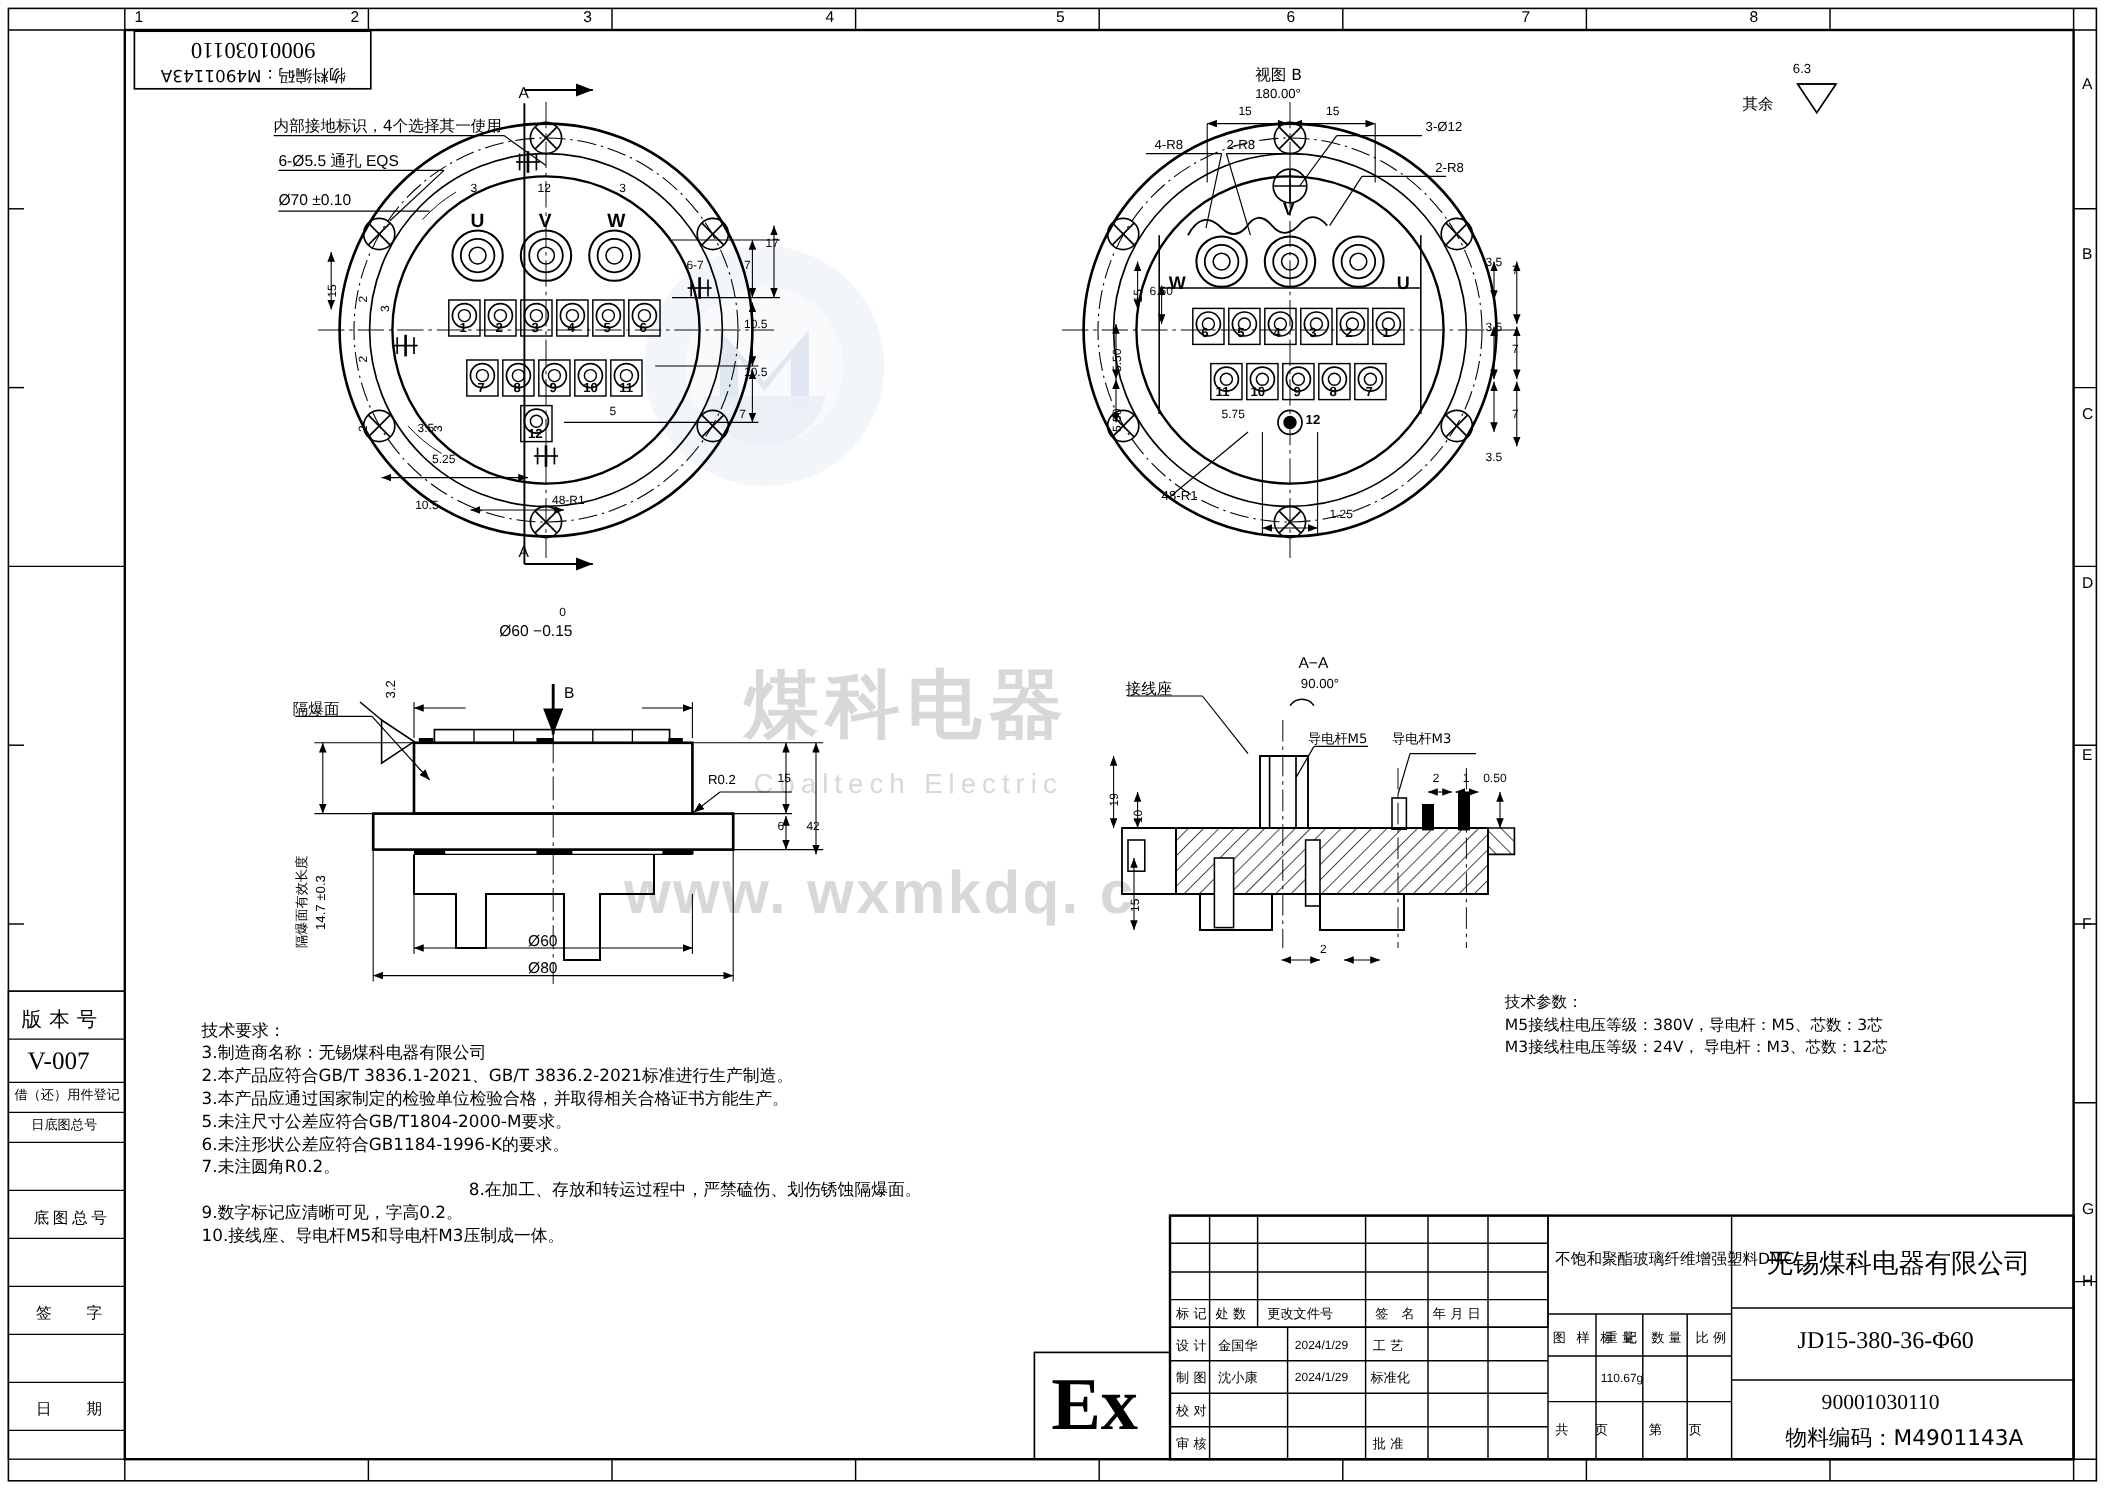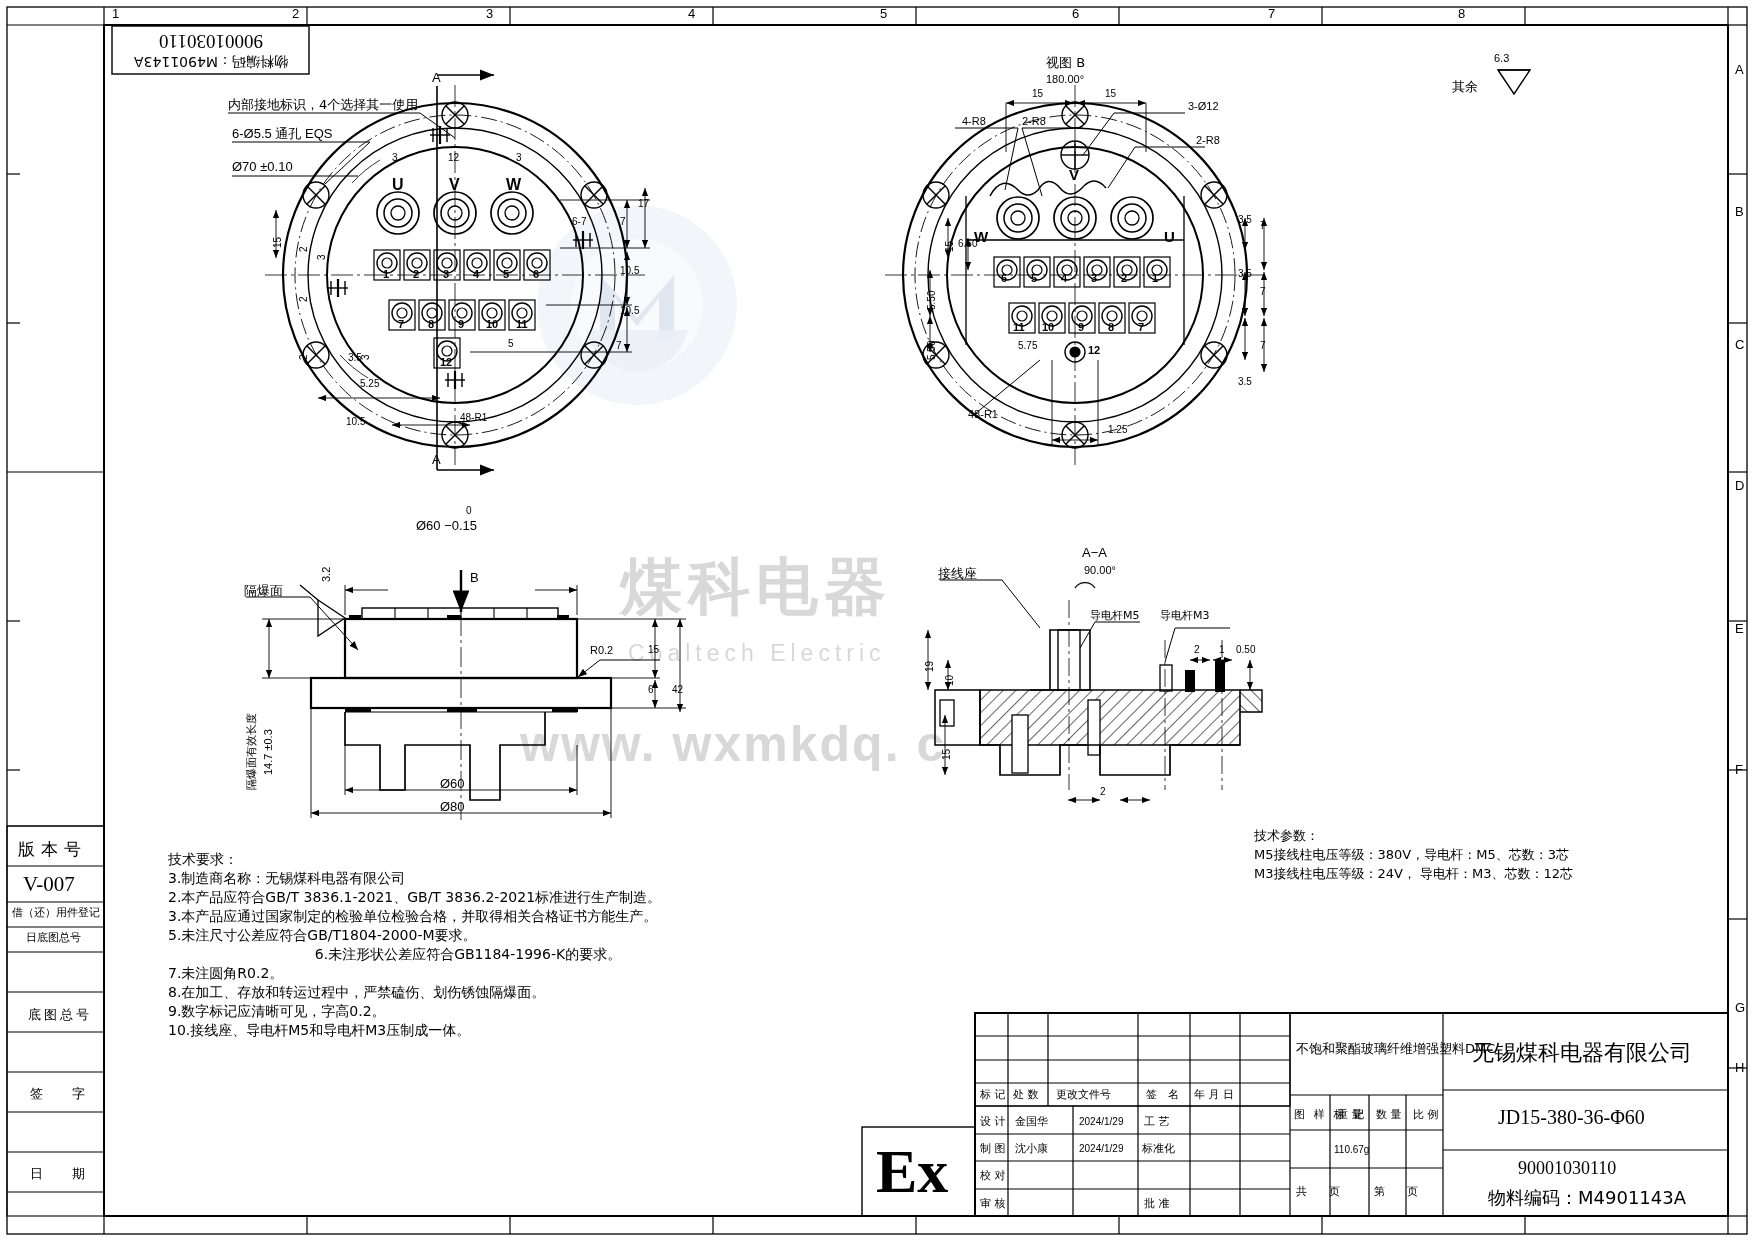--- a/index.html
+++ b/index.html
@@ -704,23 +704,23 @@
   <div class="txt dim10" style="left:1100px;top:786px;">2</div>
   <div class="txt dim10" style="left:1219px;top:644px;">1</div>
   <div class="txt dim10" style="left:1236px;top:644px;">0.50</div>
 
   <div style="position:absolute;left:168px;top:850px;width:600px;">
     <div class="cn" style="font-size:14px;line-height:19px;">技术要求：</div>
     <div class="cn" style="font-size:14px;line-height:19px;">3.制造商名称：无锡煤科电器有限公司</div>
     <div class="cn" style="font-size:14px;line-height:19px;">2.本产品应符合GB/T 3836.1-2021、GB/T 3836.2-2021标准进行生产制造。</div>
     <div class="cn" style="font-size:14px;line-height:19px;">3.本产品应通过国家制定的检验单位检验合格，并取得相关合格证书方能生产。</div>
     <div class="cn" style="font-size:14px;line-height:19px;">5.未注尺寸公差应符合GB/T1804-2000-M要求。</div>
-    <div class="cn" style="font-size:14px;line-height:19px;text-align:center;">6.未注形状公差应符合GB1184-1996-K的要求。</div>
+    <div class="cn" style="font-size:14px;line-height:19px;">6.未注形状公差应符合GB1184-1996-K的要求。</div>
     <div class="cn" style="font-size:14px;line-height:19px;">7.未注圆角R0.2。</div>
-    <div class="cn" style="font-size:14px;line-height:19px;">8.在加工、存放和转运过程中，严禁磕伤、划伤锈蚀隔爆面。</div>
+    <div class="cn" style="font-size:14px;line-height:19px;text-align:right;">8.在加工、存放和转运过程中，严禁磕伤、划伤锈蚀隔爆面。</div>
     <div class="cn" style="font-size:14px;line-height:19px;">9.数字标记应清晰可见，字高0.2。</div>
     <div class="cn" style="font-size:14px;line-height:19px;">10.接线座、导电杆M5和导电杆M3压制成一体。</div>
   </div>
 
   <div style="position:absolute;left:1254px;top:826px;width:470px;">
     <div class="cn" style="font-size:13px;line-height:19px;">技术参数：</div>
     <div class="cn" style="font-size:13px;line-height:19px;">M5接线柱电压等级：380V，导电杆：M5、芯数：3芯</div>
     <div class="cn" style="font-size:13px;line-height:19px;">M3接线柱电压等级：24V， 导电杆：M3、芯数：12芯</div>
   </div>
 

